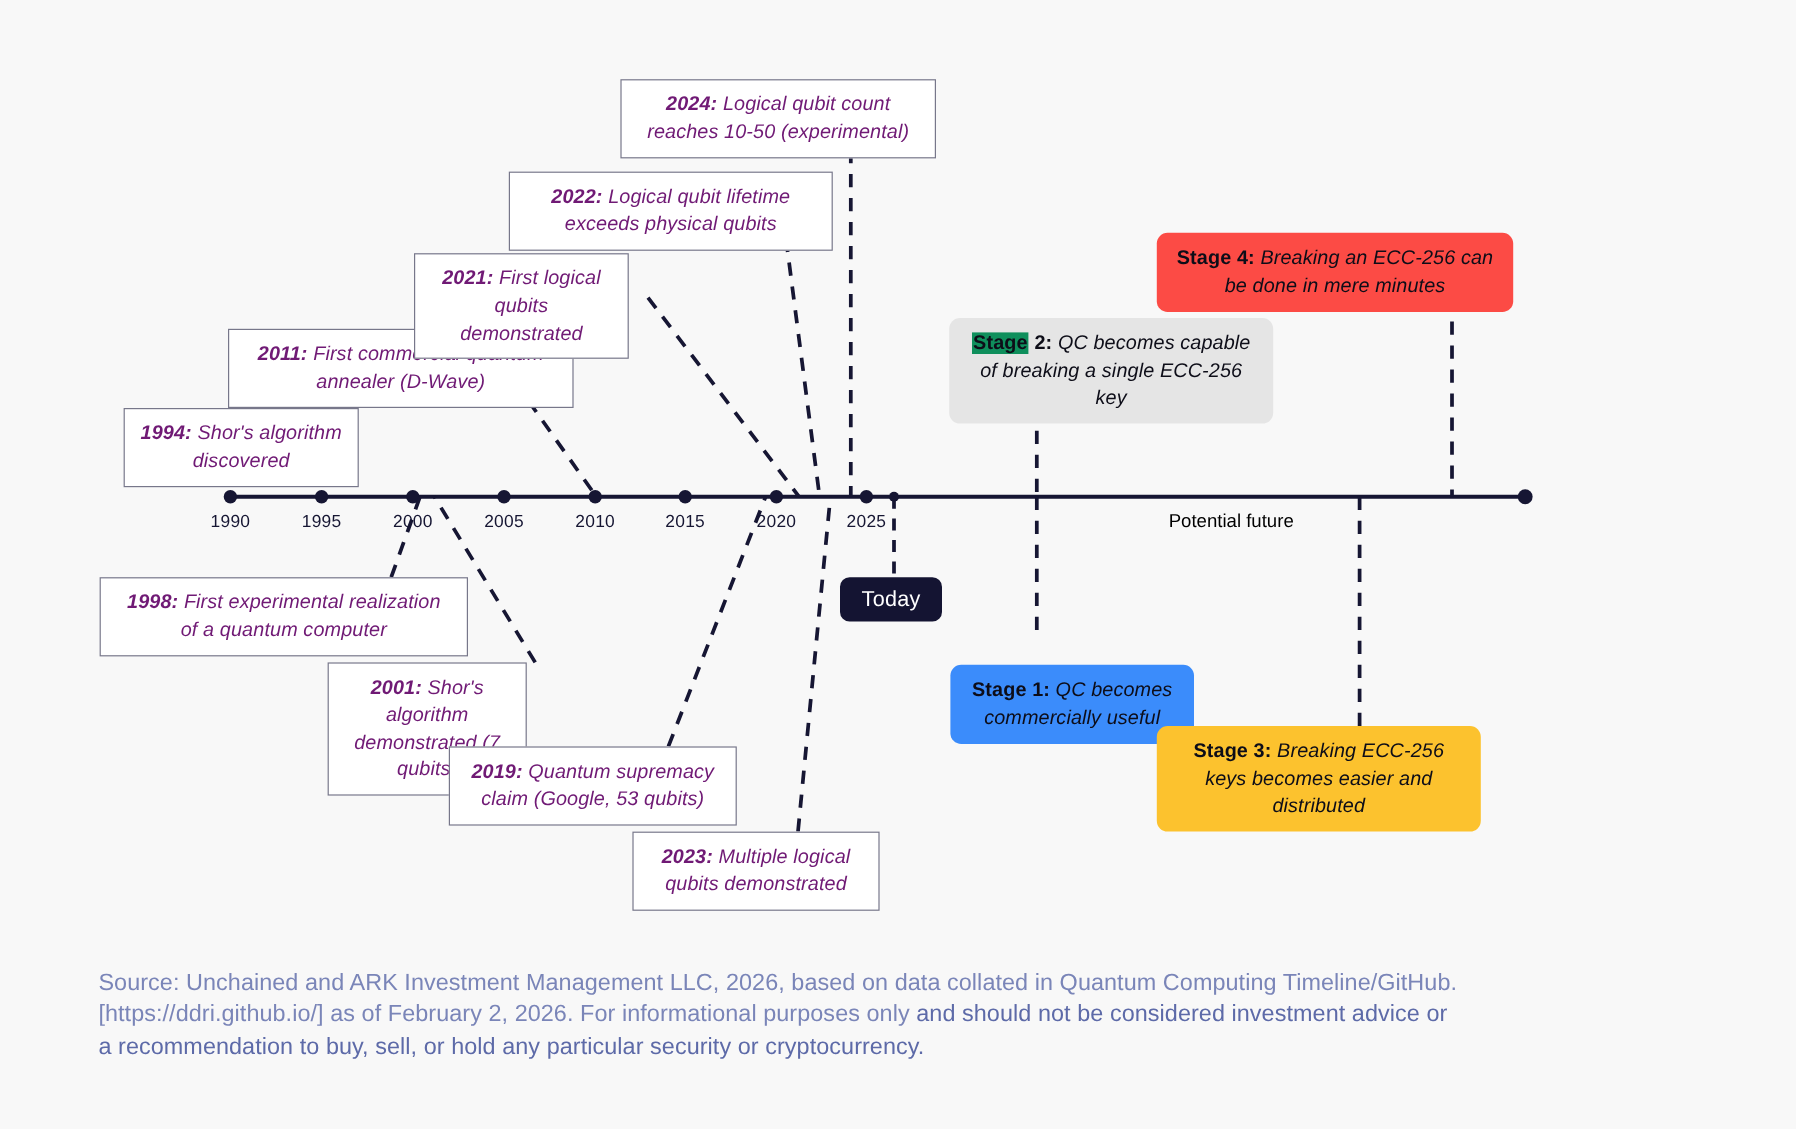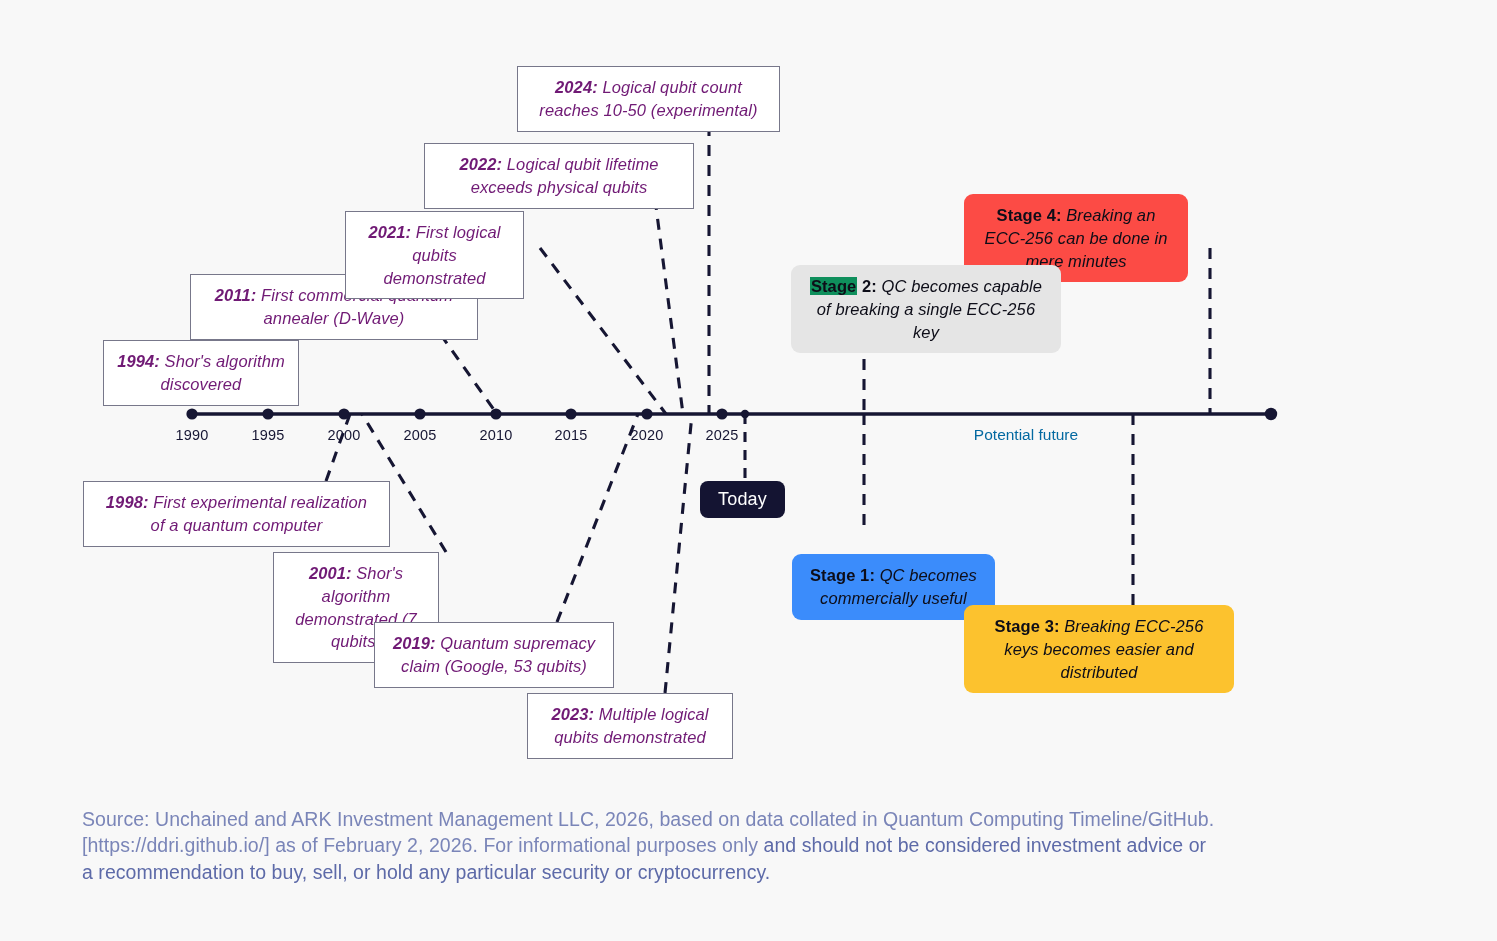--- a/index.html
+++ b/index.html
@@ -79,21 +79,21 @@
     font-size: 14.5px;
     color: #161633;
     text-align: center;
     transform: translateX(-50%);
     white-space: nowrap;
     letter-spacing: .2px;
   }
   #future-label {
     position: absolute;
     font-size: 15.5px;
-    color: #0369a1;
+    color: #000000;
     transform: translateX(-50%);
     white-space: nowrap;
   }
 
   
   #footnote {
     position: absolute;
     left: 82px;
     top: 806px;
     width: 1135px;
@@ -142,21 +142,21 @@
       <div class="event-box" style="left: 345px; top: 211px; width: 179px; min-height: 56px;"><span class="yr">2021:</span><span> First logical qubits demonstrated</span></div>
       <div class="event-box" style="left: 424px; top: 143px; width: 270px; min-height: 56px;"><span class="yr">2022:</span><span> Logical qubit lifetime exceeds physical qubits</span></div>
       <div class="event-box" style="left: 517px; top: 66px; width: 263px; min-height: 59px;"><span class="yr">2024:</span><span> Logical qubit count reaches 10-50 (experimental)</span></div>
       <div class="event-box" style="left: 83px; top: 481px; width: 307px; min-height: 56px;"><span class="yr">1998:</span><span> First experimental realization of a quantum computer</span></div>
       <div class="event-box" style="left: 273px; top: 552px; width: 166px; min-height: 56px;"><span class="yr">2001:</span><span> Shor's algorithm demonstrated (7 qubits)</span></div>
       <div class="event-box" style="left: 374px; top: 622px; width: 240px; min-height: 56px;"><span class="yr">2019:</span><span> Quantum supremacy claim (Google, 53 qubits)</span></div>
       <div class="event-box" style="left: 527px; top: 693px; width: 206px; min-height: 56px;"><span class="yr">2023:</span><span> Multiple logical qubits demonstrated</span></div>
     </div>
 
   <div id="stages-layer">
-      <div class="stage-box" style="left: 964px; top: 194px; width: 224px; min-height: 54px; background: rgb(252, 75, 69);"><span class="stg">Stage 4:</span><span> Breaking an ECC-256 can be done in mere minutes</span></div>
+      <div class="stage-box" style="left: 964px; top: 194px; width: 297px; min-height: 54px; background: rgb(252, 75, 69);"><span class="stg">Stage 4:</span><span> Breaking an ECC-256 can be done in mere minutes</span></div>
       <div class="stage-box" style="left: 791px; top: 265px; width: 270px; min-height: 54px; background: #e5e5e5;"><span class="stg"><span class="hl">Stage</span> 2:</span><span> QC becomes capable of breaking a single ECC-256 key</span></div>
       <div class="stage-box" style="left: 792px; top: 534px; width: 203px; min-height: 54px; background: rgb(59, 140, 251); margin-top: 20px;"><span class="stg">Stage 1:</span><span> QC becomes commercially useful</span></div>
       <div class="stage-box" style="left: 964px; top: 605px; width: 270px; min-height: 54px; background: rgb(252, 194, 46);"><span class="stg">Stage 3:</span><span> Breaking ECC-256 keys becomes easier and distributed</span></div>
     </div>
 
   <div id="ticks-layer">
       <div class="tick-label" style="left: 192px; top: 427px;">1990</div>
       <div class="tick-label" style="left: 268px; top: 427px;">1995</div>
       <div class="tick-label" style="left: 344px; top: 427px;">2000</div>
       <div class="tick-label" style="left: 420px; top: 427px;">2005</div>

